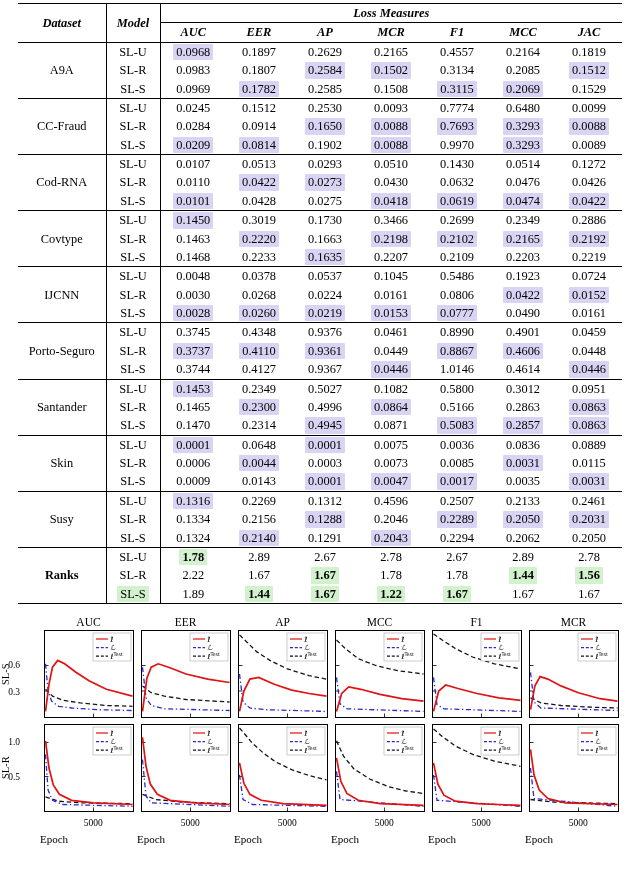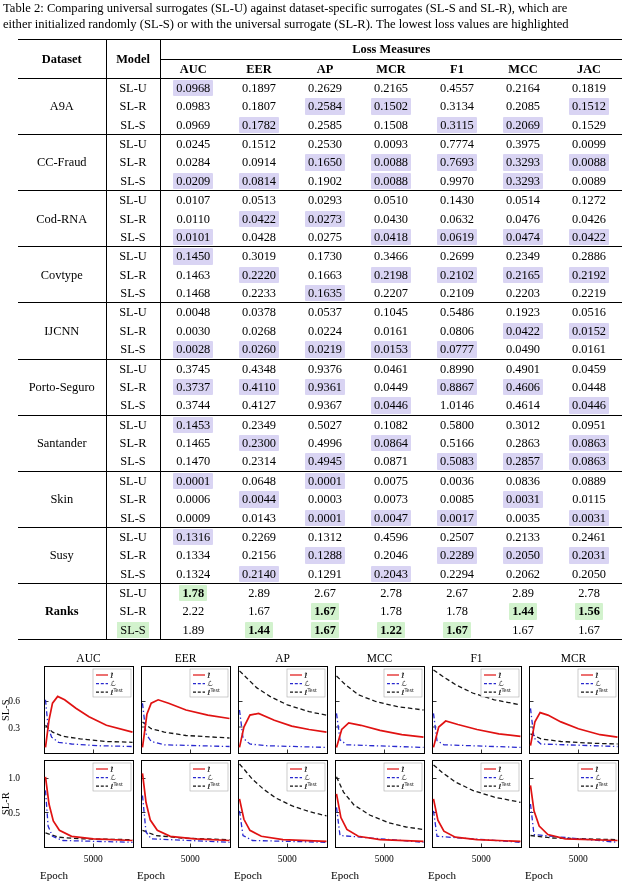--- a/index.html
+++ b/index.html
@@ -14,21 +14,21 @@
   .caption { padding: 1px 3px 4px 3px; font-size: 12.6px; line-height: 1.24; }
   .cap-line { white-space: nowrap; overflow: hidden; }
 
   
   table.results {
     border-collapse: collapse; width: 604px; margin: 3px auto 0 auto;
     font-size: 12.4px; border-top: 1.6px solid #000; border-bottom: 1.6px solid #000;
   }
   table.results th, table.results td { padding: 1px 2px; text-align: center; line-height: 1.32; }
   table.results th { font-weight: bold; }
-  thead { border-bottom: 1px solid #000; }
+  thead { border-bottom: 1px solid #000; font-style: italic; }
   tbody { border-top: 0.9px solid #000; }
   tbody:first-of-type { border-top: none; }
   th.col-dataset { width: 88px; text-align: left; padding-left: 5px; border-right: 0.9px solid #000; }
   th.col-model { width: 54px; border-right: 0.9px solid #000; margin-left: 20px; }
   th.loss-span { border-bottom: 0.9px solid #000; }
   th.metric-head { width: 66px; }
   td.dataset-cell { text-align: left; padding-left: 5px; border-right: 0.9px solid #000; vertical-align: middle; }
   td.model-cell { border-right: 0.9px solid #000; }
   td.ranks-label { font-weight: bold; }
   .val { display: inline-block; padding: 0 3px; border-radius: 1px; }
@@ -51,24 +51,20 @@
   .fig-xaxis { display: flex; margin-left: 40px; }
   .fig-xcell { width: 97px; position: relative; height: 28px; font-size: 9.5px; }
   .fig-xcell .xtick { position: absolute; left: 55%; transform: translateX(-50%); top: 0; }
   .fig-xcell .xlabel { position: absolute; left: 0; right: 0; bottom: 1px; font-size: 11px; }
   svg text { font-family: "DejaVu Sans", sans-serif; }
 </style>
 </head>
 <body>
 
 <div class="page">
-  <div class="caption">
-    <div class="cap-line">Table 2: Comparing universal surrogates (SL-U) against dataset-specific surrogates (SL-S and SL-R), which are</div>
-    <div class="cap-line">either initialized randomly (SL-S) or with the universal surrogate (SL-R). The lowest loss values are highlighted</div>
-  </div>
 
   <table class="results" id="results-table">
       <thead>
         <tr>
           <th class="col-dataset" rowspan="2">Dataset</th>
           <th class="col-model" rowspan="2">Model</th>
           <th class="loss-span" colspan="7">Loss Measures</th>
         </tr>
         <tr>
           <th class="metric-head">AUC</th>
@@ -115,21 +111,21 @@
       </tbody>
       <tbody>
         <tr>
           <td class="dataset-cell" rowspan="3">CC-Fraud</td>
           <td class="model-cell">SL-U</td>
           <td class="val-cell"><span class="val">0.0245</span></td>
           <td class="val-cell"><span class="val">0.1512</span></td>
           <td class="val-cell"><span class="val">0.2530</span></td>
           <td class="val-cell"><span class="val">0.0093</span></td>
           <td class="val-cell"><span class="val">0.7774</span></td>
-          <td class="val-cell"><span class="val">0.3975</span></td>
+          <td class="val-cell"><span class="val">0.6480</span></td>
           <td class="val-cell"><span class="val">0.0099</span></td>
         </tr>
         <tr>
           <td class="model-cell">SL-R</td>
           <td class="val-cell"><span class="val">0.0284</span></td>
           <td class="val-cell"><span class="val">0.0914</span></td>
           <td class="val-cell"><span class="val hl">0.1650</span></td>
           <td class="val-cell"><span class="val hl">0.0088</span></td>
           <td class="val-cell"><span class="val hl">0.7693</span></td>
           <td class="val-cell"><span class="val hl">0.3293</span></td>
@@ -215,21 +211,21 @@
       <tbody>
         <tr>
           <td class="dataset-cell" rowspan="3">IJCNN</td>
           <td class="model-cell">SL-U</td>
           <td class="val-cell"><span class="val">0.0048</span></td>
           <td class="val-cell"><span class="val">0.0378</span></td>
           <td class="val-cell"><span class="val">0.0537</span></td>
           <td class="val-cell"><span class="val">0.1045</span></td>
           <td class="val-cell"><span class="val">0.5486</span></td>
           <td class="val-cell"><span class="val">0.1923</span></td>
-          <td class="val-cell"><span class="val">0.0516</span></td>
+          <td class="val-cell"><span class="val">0.0724</span></td>
         </tr>
         <tr>
           <td class="model-cell">SL-R</td>
           <td class="val-cell"><span class="val">0.0030</span></td>
           <td class="val-cell"><span class="val">0.0268</span></td>
           <td class="val-cell"><span class="val">0.0224</span></td>
           <td class="val-cell"><span class="val">0.0161</span></td>
           <td class="val-cell"><span class="val">0.0806</span></td>
           <td class="val-cell"><span class="val hl">0.0422</span></td>
           <td class="val-cell"><span class="val hl">0.0152</span></td>

